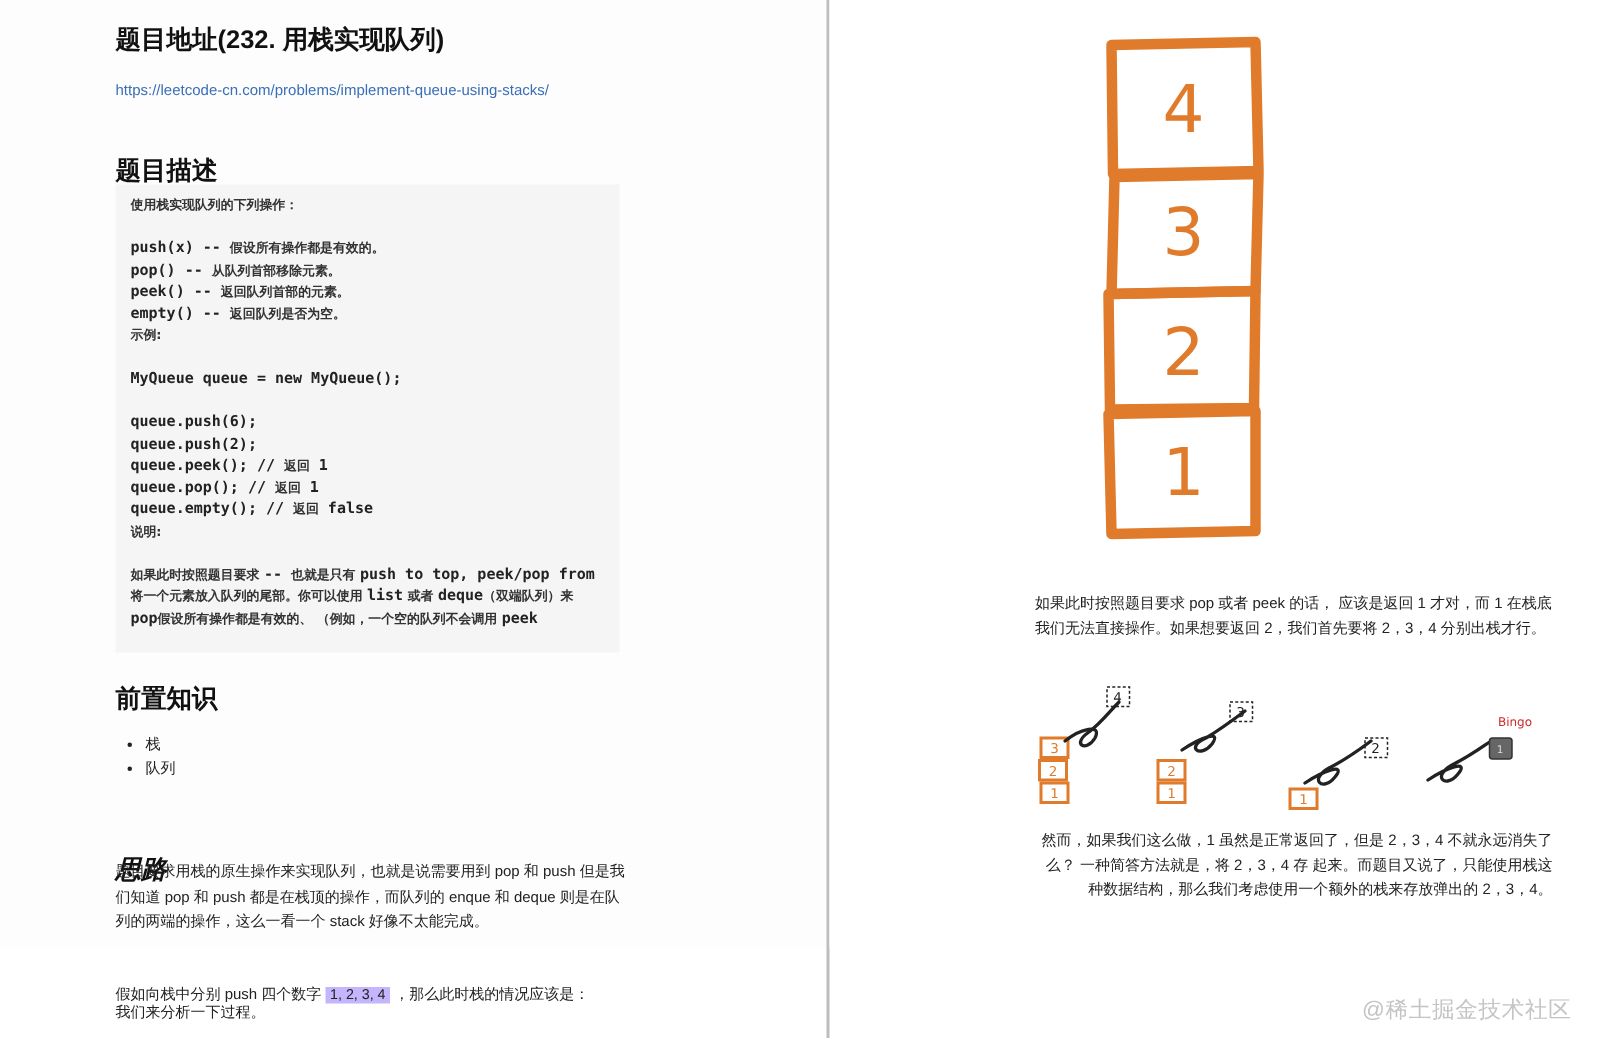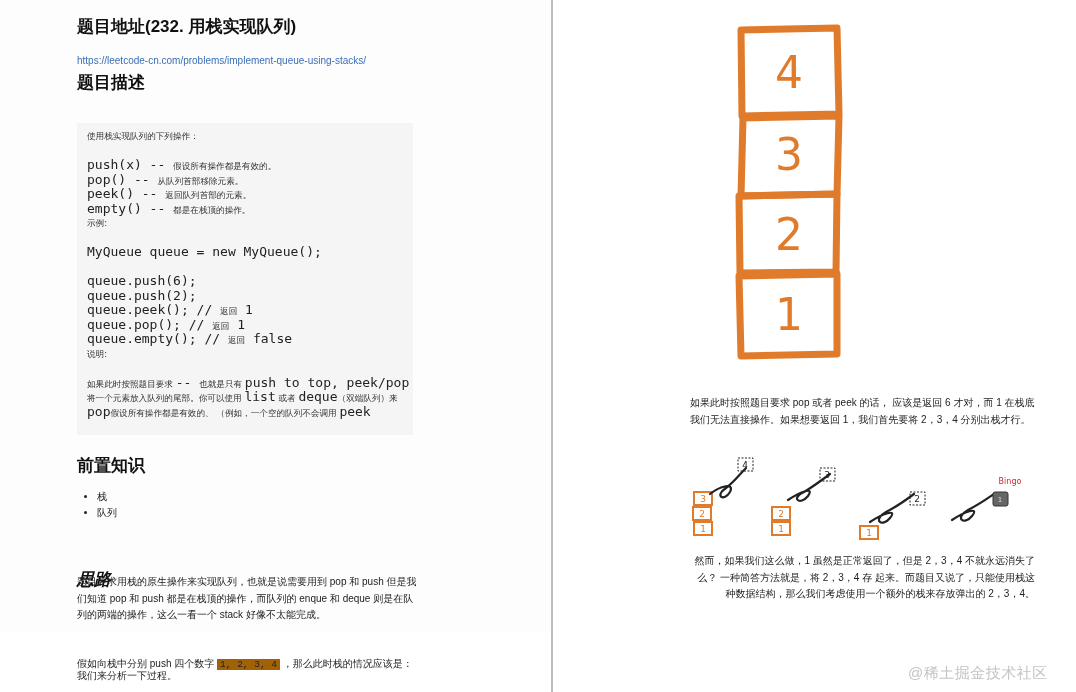--- a/index.html
+++ b/index.html
@@ -11,40 +11,40 @@
     position: relative;
   }
   .page { position: absolute; top: 0; height: 632px; background: #fff; }
   .page-left { left: 0; width: 551px; background: #fdfdfd; }
   .page-right { left: 553px; width: 523px; background: #fff; }
   .divider { position: absolute; left: 551px; top: 0; width: 2px; height: 692px; background: #bdbdbd; }
 
   h1.title { position: absolute; left: 77px; top: 15px; margin: 0; font-size: 17px; font-weight: bold; color: #111; }
   a.link { position: absolute; left: 77px; top: 55px; font-size: 10px; color: #3a6fb8; text-decoration: none; }
   h2 { margin: 0; font-size: 17px; font-weight: bold; color: #111; position: absolute; left: 77px; }
-  .h-desc { top: 71px; }
+  .h-desc { top: 102px; }
   .h-pre { top: 454px; }
   .h-idea { top: 568px; font-style: italic; }
 
   .codebox {
     position: absolute; left: 77px; top: 123px; width: 336px; height: 312px;
     background: #f5f5f5; padding: 6px 0 0 10px; box-sizing: border-box;
     font-size: 9.2px; line-height: 14.5px; color: #222;
   }
-  .codebox .ln { white-space: pre; height: 14.5px; overflow: hidden; }
-  .mono { font-family: "DejaVu Sans Mono", "Liberation Mono", monospace; font-size: 13px; }
+  .codebox .ln { white-space: pre; height: 14.5px; overflow: hidden; font-weight: bold; }
+  .mono { font-family: "DejaVu Sans Mono", "Liberation Mono", monospace; font-size: 10px; }
   .cn { font-family: "DejaVu Sans", sans-serif; font-size: 8.6px; color: #333; }
 
   ul.prereq { position: absolute; left: 83px; top: 489px; margin: 0; padding-left: 14px; font-size: 10px; line-height: 16px; color: #222; }
 
   .para { position: absolute; left: 77px; width: 340px; font-size: 10px; line-height: 16.5px; color: #222; margin: 0; }
   .p1 { top: 574px; }
   .p2 { top: 668px; }
   .p3 { top: 656px; }
-  .inline-code { font-family: Liberation Mono, monospace; background: #a16207; padding: 0 3px; font-size: 9.5px; }
+  .inline-code { font-family: Liberation Sans, sans-serif; background: #c4b5fd; padding: 0 3px; font-size: 9.5px; }
 
   .stack-img { position: absolute; left: 733px; top: 22px; width: 112px; height: 340px; }
   .seq-img { position: absolute; left: 690px; top: 452px; width: 340px; height: 92px; }
 
   .rpara { position: absolute; left: 690px; width: 345px; font-size: 10px; line-height: 16.5px; color: #222; margin: 0; }
   .r1 { top: 395px; }
   .r2 { top: 553px; text-align: right; }
 
   .watermark { position: absolute; left: 908px; top: 664px; font-size: 15px; color: #c4c4c4; letter-spacing: 0.5px; }
 </style>
@@ -55,21 +55,21 @@
   <h1 class="title">题目地址(232. 用栈实现队列)</h1>
   <a class="link">https://leetcode-cn.com/problems/implement-queue-using-stacks/</a>
   <h2 class="h-desc">题目描述</h2>
 
   <div class="codebox" id="codebox">
       <div class="ln"><span class="cn">使用栈实现队列的下列操作：</span></div>
       <div class="ln"></div>
       <div class="ln"><span class="mono">push(x) -- </span><span class="cn">假设所有操作都是有效的。</span></div>
       <div class="ln"><span class="mono">pop() -- </span><span class="cn">从队列首部移除元素。</span></div>
       <div class="ln"><span class="mono">peek() -- </span><span class="cn">返回队列首部的元素。</span></div>
-      <div class="ln"><span class="mono">empty() -- </span><span class="cn">都是在栈顶的操作。</span></div>
+      <div class="ln"><span class="mono">empty() -- </span><span class="cn">返回队列是否为空。</span></div>
       <div class="ln"><span class="cn">示例:</span></div>
       <div class="ln"></div>
       <div class="ln"><span class="mono">MyQueue queue = new MyQueue();</span></div>
       <div class="ln"></div>
       <div class="ln"><span class="mono">queue.push(6);</span></div>
       <div class="ln"><span class="mono">queue.push(2);</span></div>
       <div class="ln"><span class="mono">queue.peek(); // </span><span class="cn">返回</span><span class="mono"> 1</span></div>
       <div class="ln"><span class="mono">queue.pop(); // </span><span class="cn">返回</span><span class="mono"> 1</span></div>
       <div class="ln"><span class="mono">queue.empty(); // </span><span class="cn">返回</span><span class="mono"> false</span></div>
       <div class="ln"><span class="cn">说明:</span></div>
@@ -105,21 +105,21 @@
     <path d="M6 254 L104 252 L104 332 L8 334 Z"></path>
   </g>
   <g fill="#e07b2c" font-family="DejaVu Sans, sans-serif" font-size="44" text-anchor="middle">
     <text x="56" y="66">4</text>
     <text x="56" y="148">3</text>
     <text x="56" y="228">2</text>
     <text x="56" y="308">1</text>
   </g>
 </svg>
 
-<p class="rpara r1">如果此时按照题目要求 pop 或者 peek 的话， 应该是返回 6 才对，而 1 在栈底我们无法直接操作。如果想要返回 1，我们首先要将 2，3，4 分别出栈才行。</p>
+<p class="rpara r1">如果此时按照题目要求 pop 或者 peek 的话， 应该是返回 1 才对，而 1 在栈底我们无法直接操作。如果想要返回 2，我们首先要将 2，3，4 分别出栈才行。</p>
 
 <svg class="seq-img" viewBox="0 0 340 92">
   <g fill="none" stroke="#e07b2c" stroke-width="2">
     <rect x="4" y="40" width="18" height="13"></rect>
       <rect x="3" y="55" width="18" height="13"></rect>
       <rect x="4" y="70" width="18" height="13"></rect>
     <rect x="82" y="55" width="18" height="13"></rect>
       <rect x="82" y="70" width="18" height="13"></rect>
     <rect x="170" y="74" width="18" height="13"></rect>
   </g>

